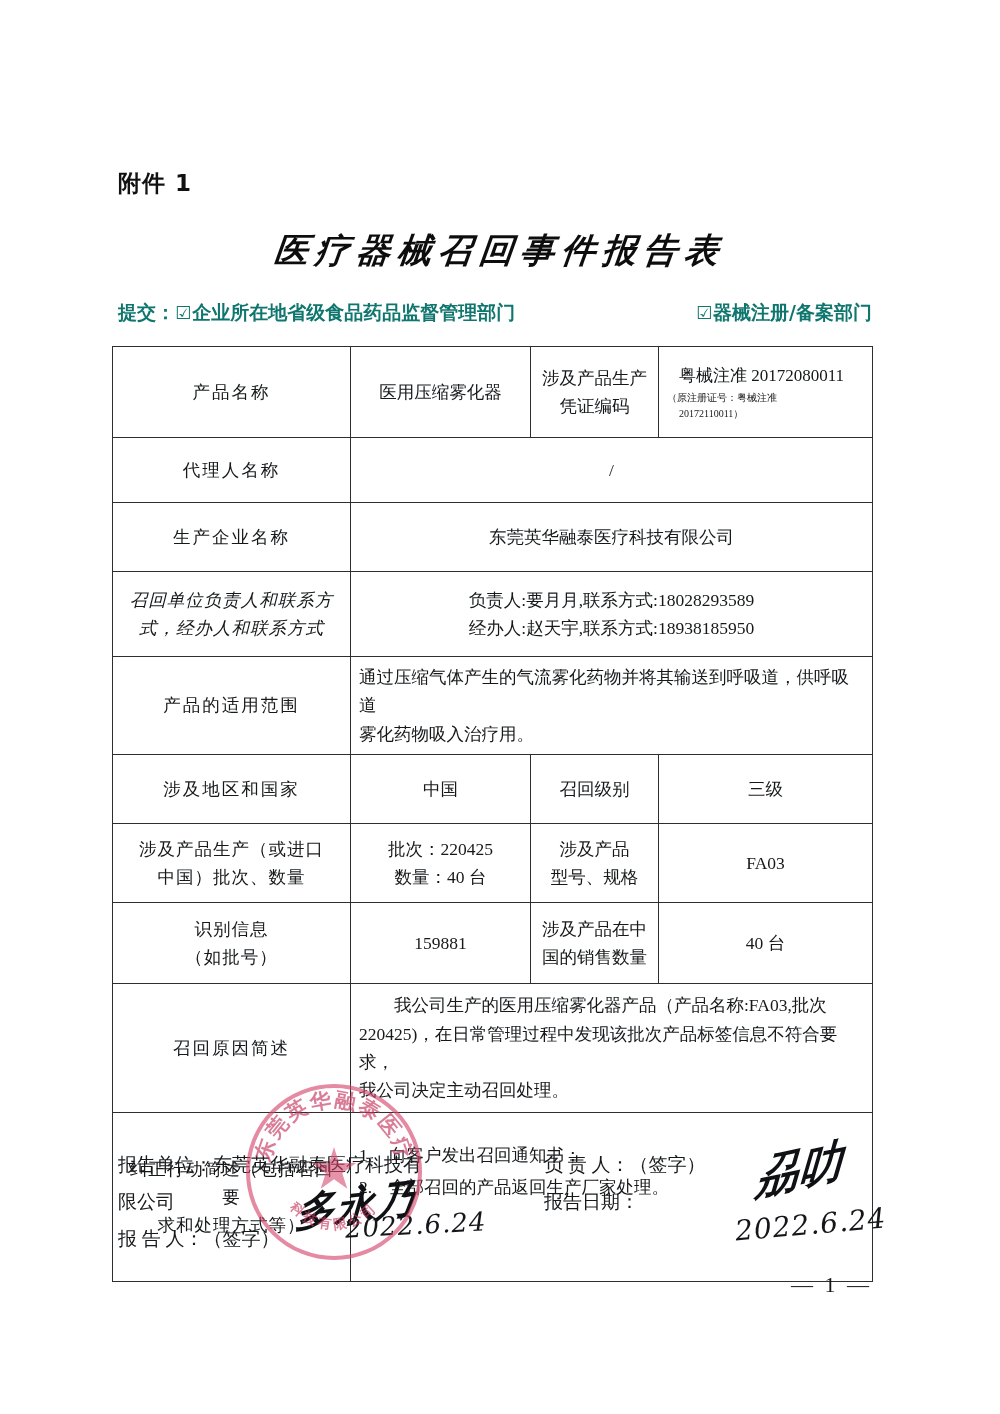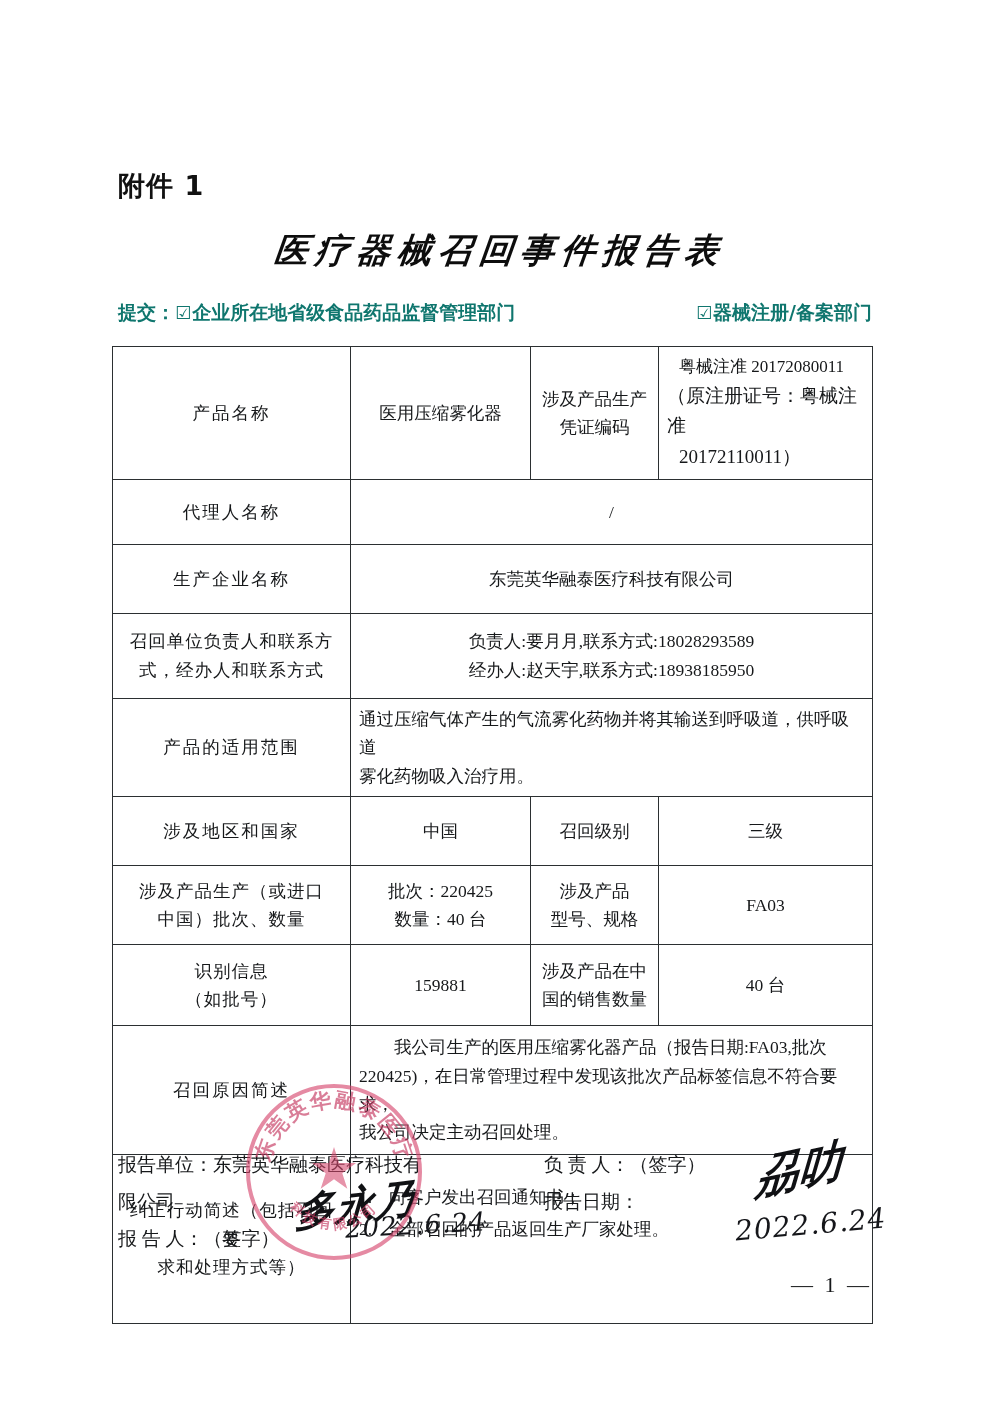--- a/index.html
+++ b/index.html
@@ -11,21 +11,21 @@
     color:#1b1b1b;
     position:relative;
     overflow:hidden;
   }
   .page{position:absolute;inset:0;}
 
   
   .attach-label{
     position:absolute;left:118px;top:168px;
     font-family:"DejaVu Sans","Liberation Sans",sans-serif;
-    font-size:27px;font-weight:700;letter-spacing:1px;color:#111;
+    font-size:23px;font-weight:700;letter-spacing:1px;color:#111;
   }
 
   
   .doc-title{
     position:absolute;left:0;right:0;top:228px;
     text-align:center;
     font-family:"DejaVu Serif","Liberation Serif",serif;
     font-size:34px;font-weight:700;
     font-style:italic;
     letter-spacing:7px;
@@ -58,27 +58,27 @@
     vertical-align:middle;
     color:#16181a;
   }
   .lbl{text-align:center;letter-spacing:2px;}
   .lbl-tight{text-align:center;letter-spacing:1px;}
   .ctr{text-align:center;}
   .just{text-align:left;}
   .indent{text-indent:2em;}
   .reg-cell{padding:7px 9px 9px 11px;line-height:1.55;}
   .reg-main{font-size:17px;}
-  .reg-sub{font-size:19px;}
+  .reg-sub{font-size:10px;}
   .nowrapnum{font-family:"Liberation Serif",serif;margin-left:12px;}
 
   td.h-prod{height:78px;}
   td.h-mfr{height:56px;}
   td.h-agent{height:52px;}
-  td.h-contact{height:72px;}
+  td.h-contact{height:72px;font-style:italic;}
   td.h-scope{height:74px;}
   td.h-region{height:56px;}
   td.h-batch{height:66px;}
   td.h-ident{height:68px;}
   td.h-reason{height:116px;}
   td.h-action{height:156px;}
 
   .ol{margin:0;padding:0;list-style:none;}
   .ol li{display:flex;gap:10px;line-height:1.85;}
   .ol li .num{width:20px;flex:none;}
@@ -254,21 +254,21 @@
         <td class="ctr">
           <div>涉及产品在中</div>
           <div>国的销售数量</div>
         </td>
         <td class="ctr">40 台</td>
       </tr>
 
       <tr>
         <td class="lbl h-reason">召回原因简述</td>
         <td class="just" colspan="3">
-          <div class="indent">我公司生产的医用压缩雾化器产品（报告日期:FA03,批次</div>
+          <div class="indent">我公司生产的医用压缩雾化器产品（产品名称:FA03,批次</div>
           <div>220425)，在日常管理过程中发现该批次产品标签信息不符合要求，</div>
           <div>我公司决定主动召回处理。</div>
         </td>
       </tr>
 
       <tr>
         <td class="lbl-tight h-action">
           <div>纠正行动简述（包括召回要</div>
           <div>求和处理方式等）</div>
         </td>

